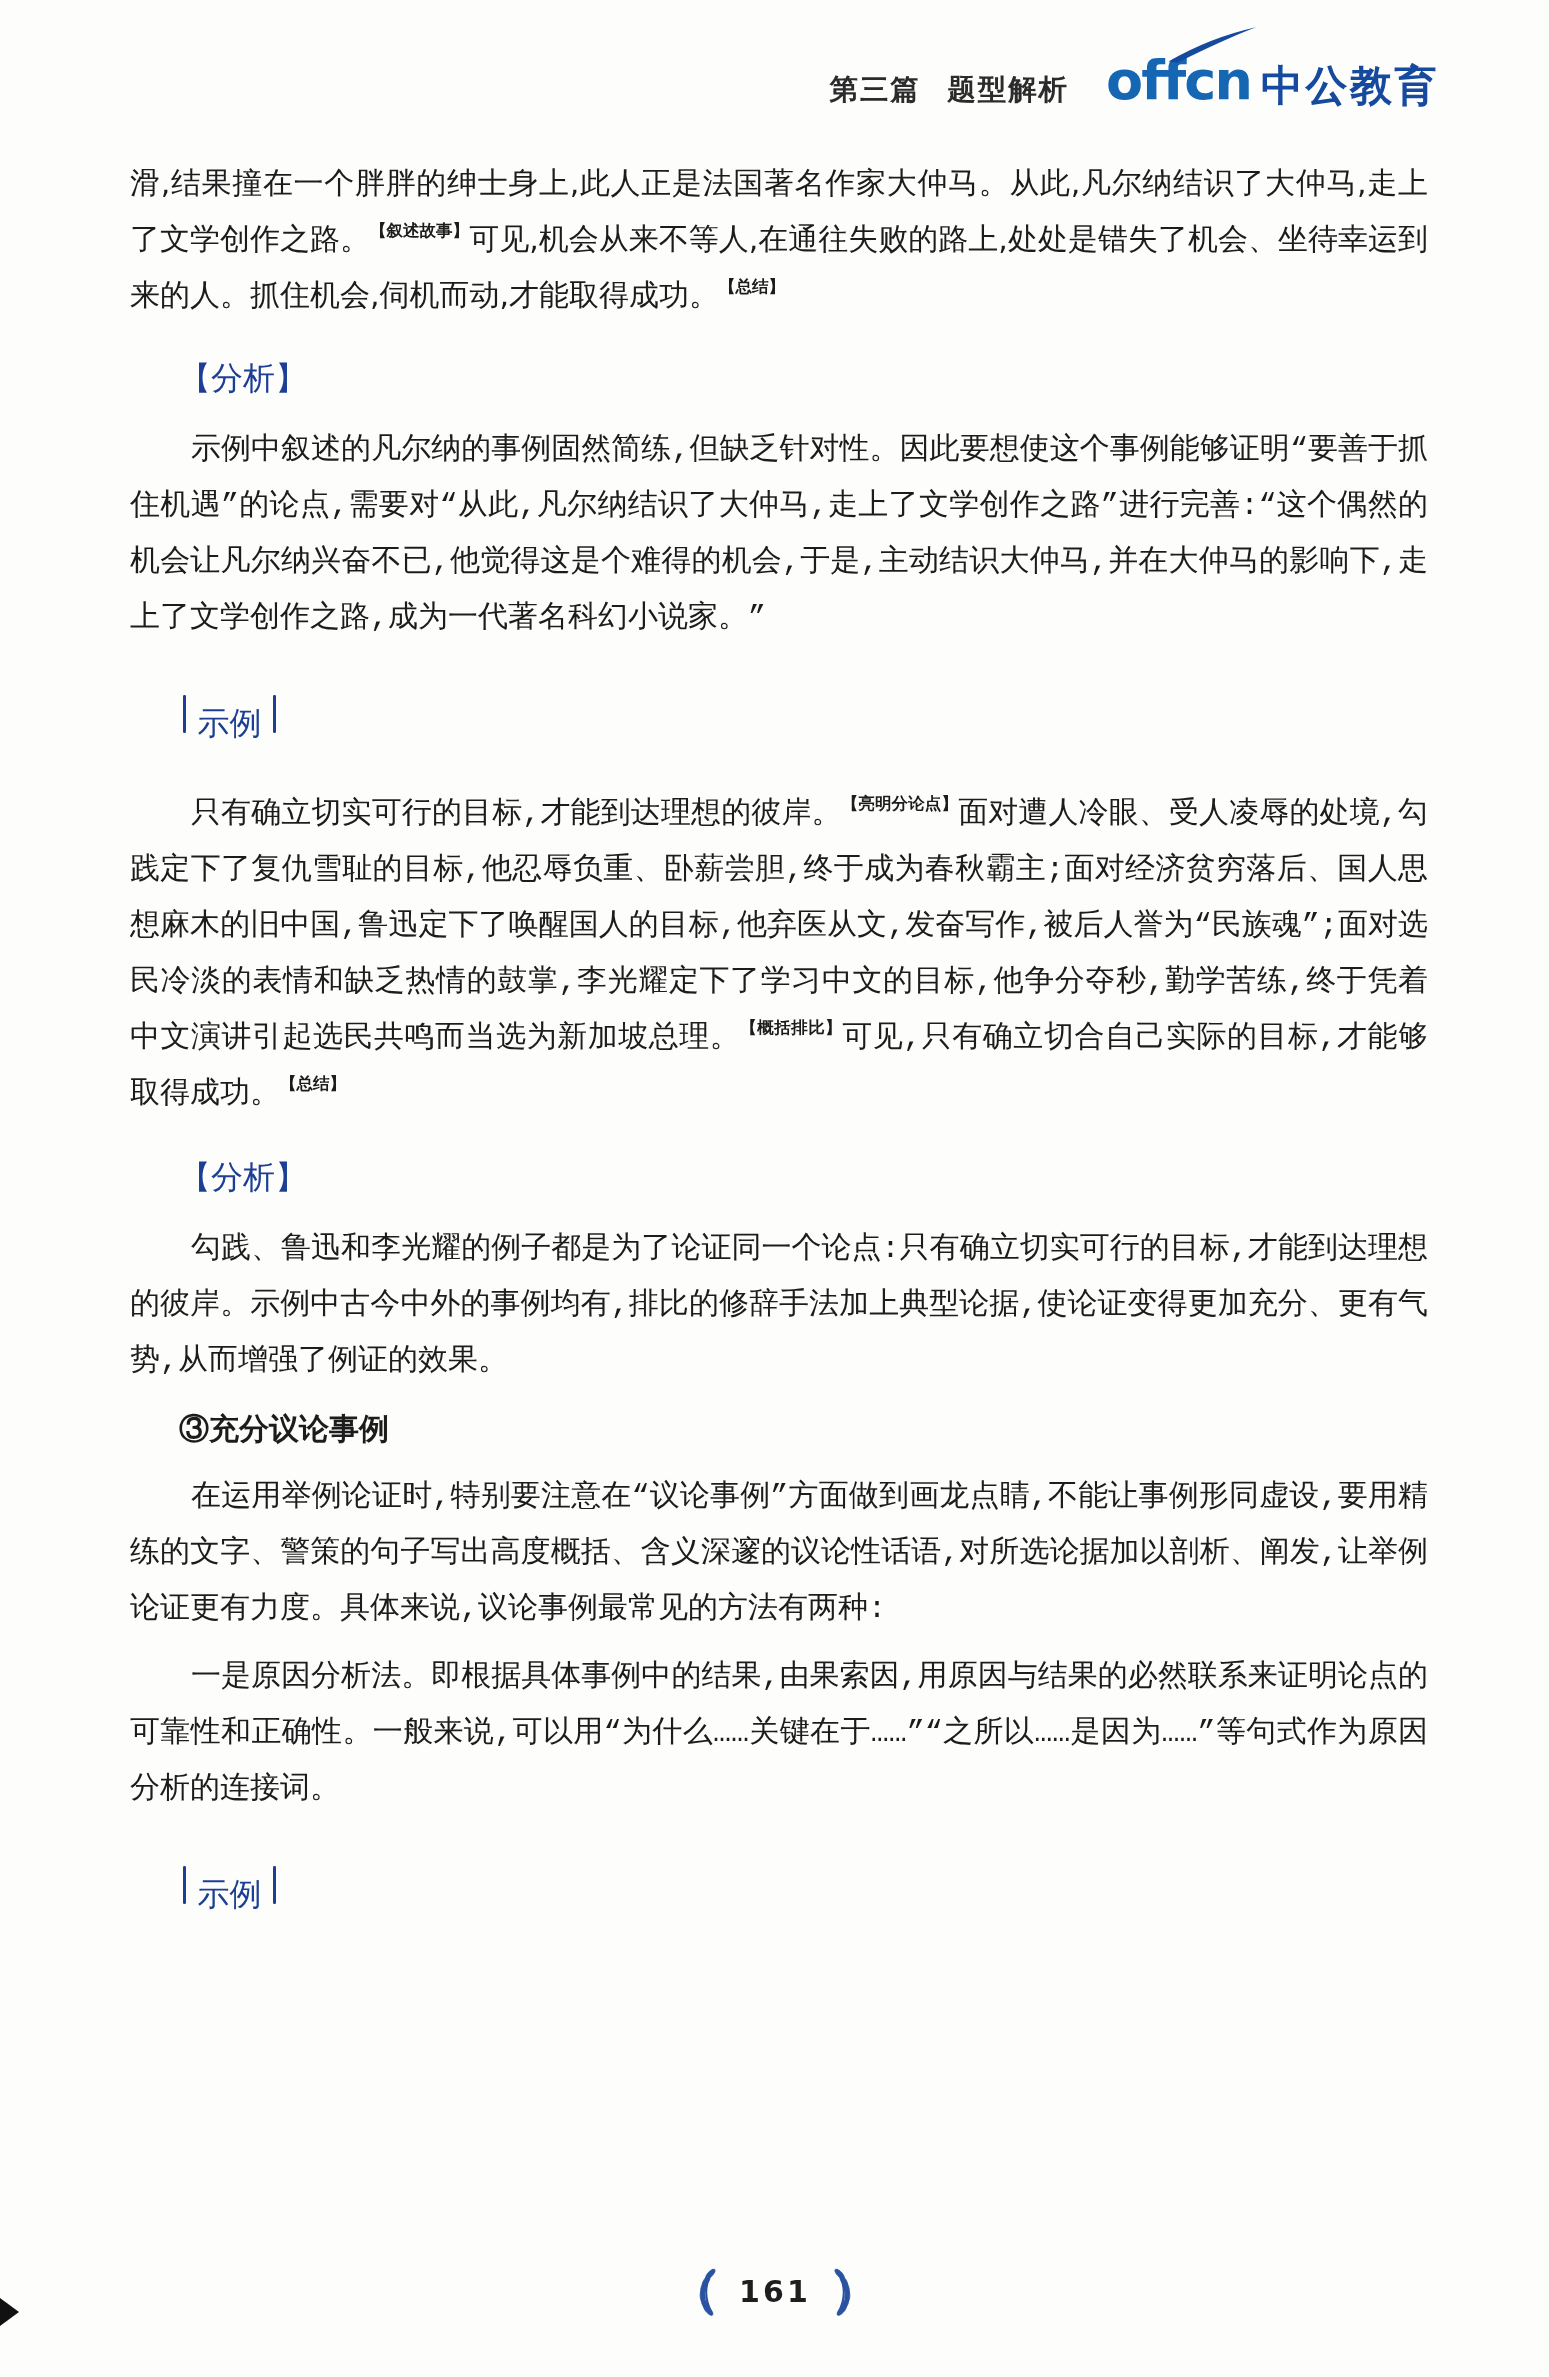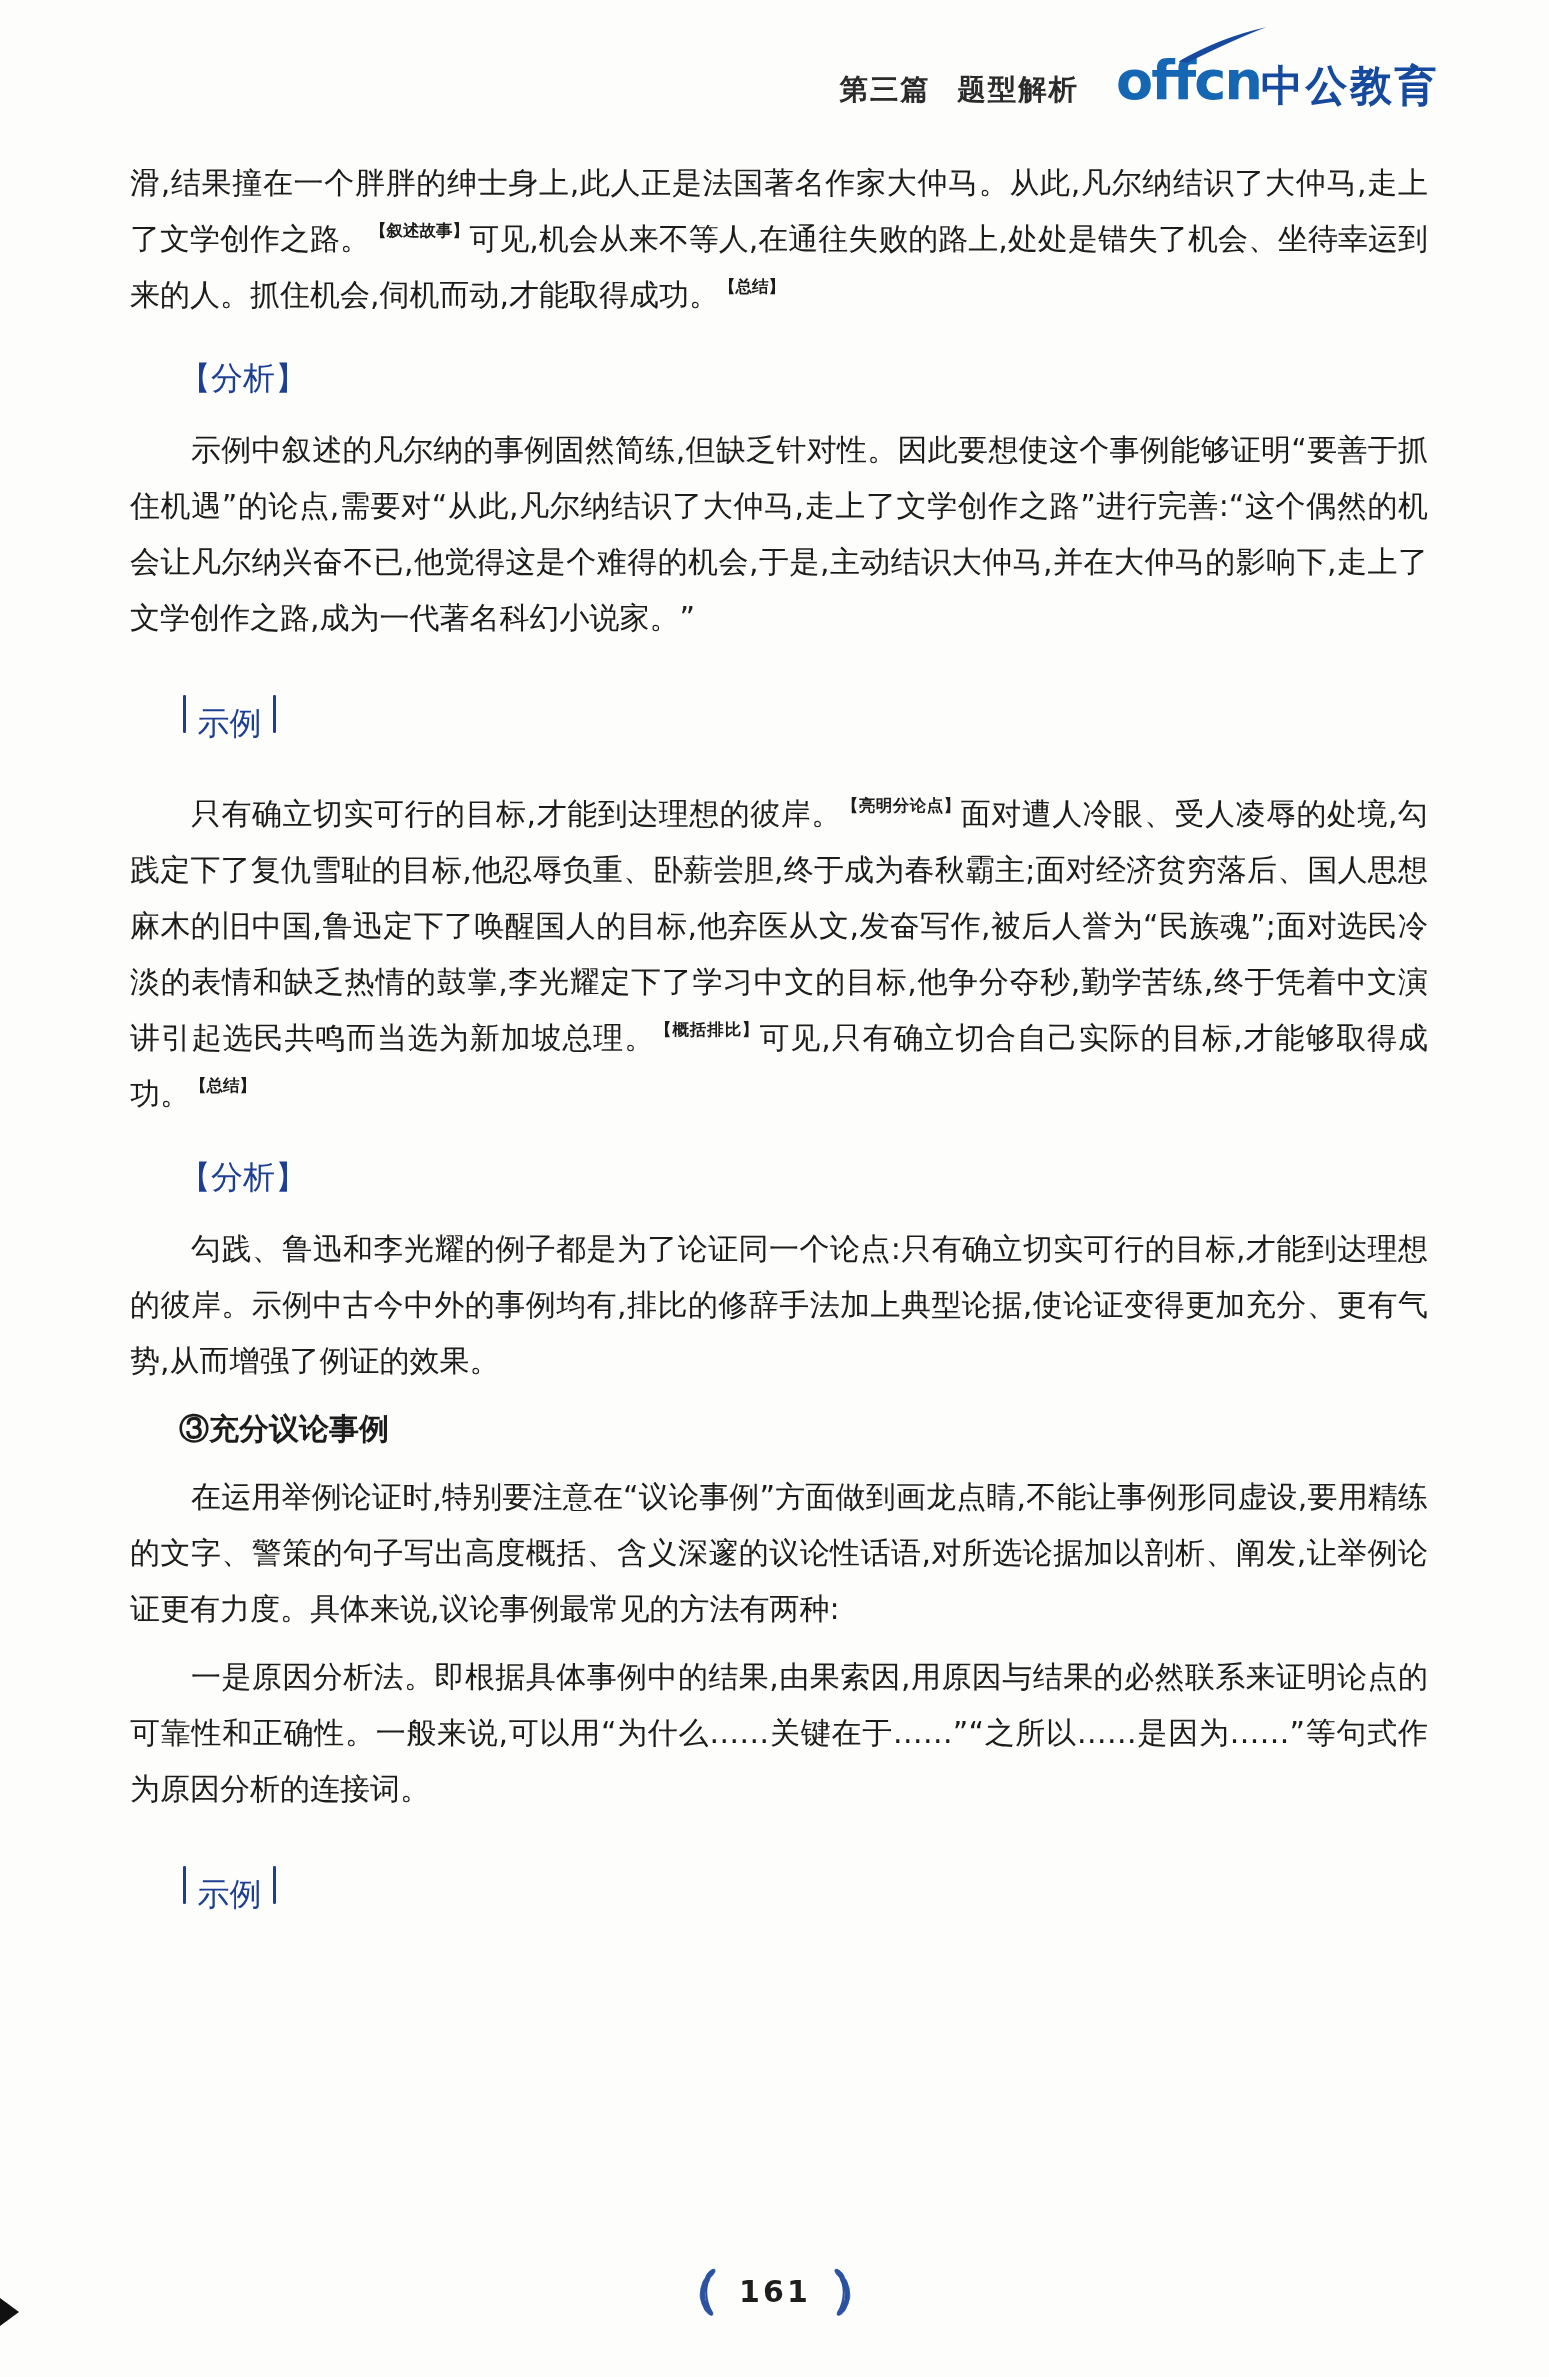--- a/index.html
+++ b/index.html
@@ -16,40 +16,40 @@
   
   .header {
     position:absolute; top:54px; right:111px;
     display:flex; align-items:center; gap:37px;
   }
   .header-meta {
     display:flex; gap:26.6px;
     font-size:28.5px; font-weight:bold; color:#2b2b2b; letter-spacing:1.9px;
     padding-top:16.5px;
   }
-  .logo-group { display:flex; align-items:flex-end; gap:0; }
+  .logo-group { display:flex; align-items:flex-end; gap:10px; }
   .logo-offcn {
     position:relative;
     font-size:54px; font-weight:bold; line-height:1;
     color:var(--logo-blue); letter-spacing:-1.9px;
   }
   .logo-swoosh { position:absolute; top:-28px; right:-10px; }
   .logo-brand {
     font-size:42px; font-weight:bold; line-height:1.05;
     color:var(--brand-blue); letter-spacing:2.5px;
   }
 
   
   .doc-body {
     position:absolute; top:143px; left:118px; width:1322px;
     font-size:30px; line-height:56px; text-align:justify;
     font-weight:500;
   }
   .para { margin:12px; }
-  .para.indent { text-indent:61px; }
+  .para.indent { text-indent:61px;font-family:Liberation Mono, monospace; }
   .annot {
     font-size:16.5px; font-weight:bold; line-height:0;
     vertical-align:12.7px; letter-spacing:0;
   }
   .h-bracket {
     color:var(--heading-blue);
     font-size:32px; font-weight:500;
     margin:26.6px 0 16.5px 61px;
   }
   .h-bar {

